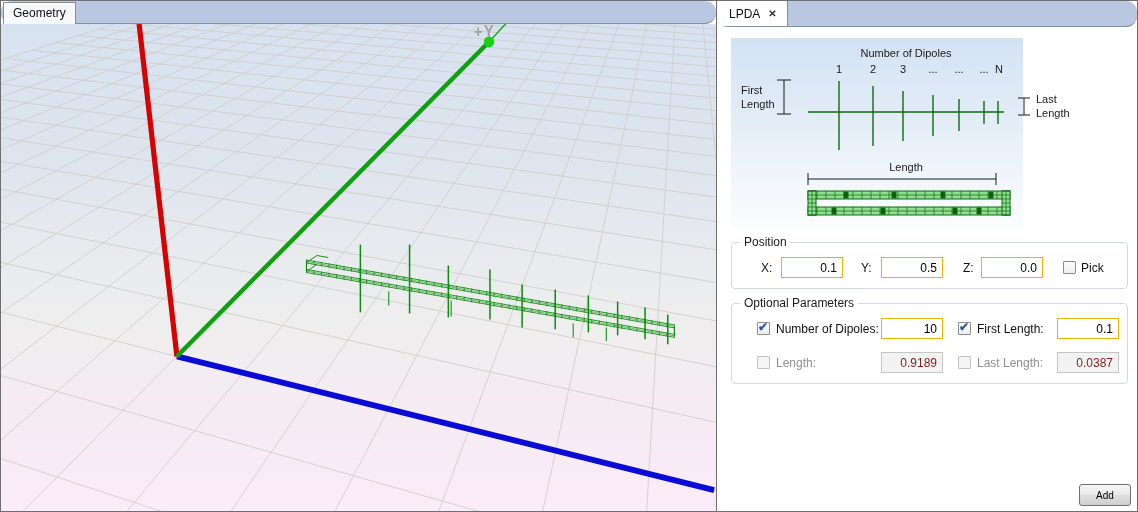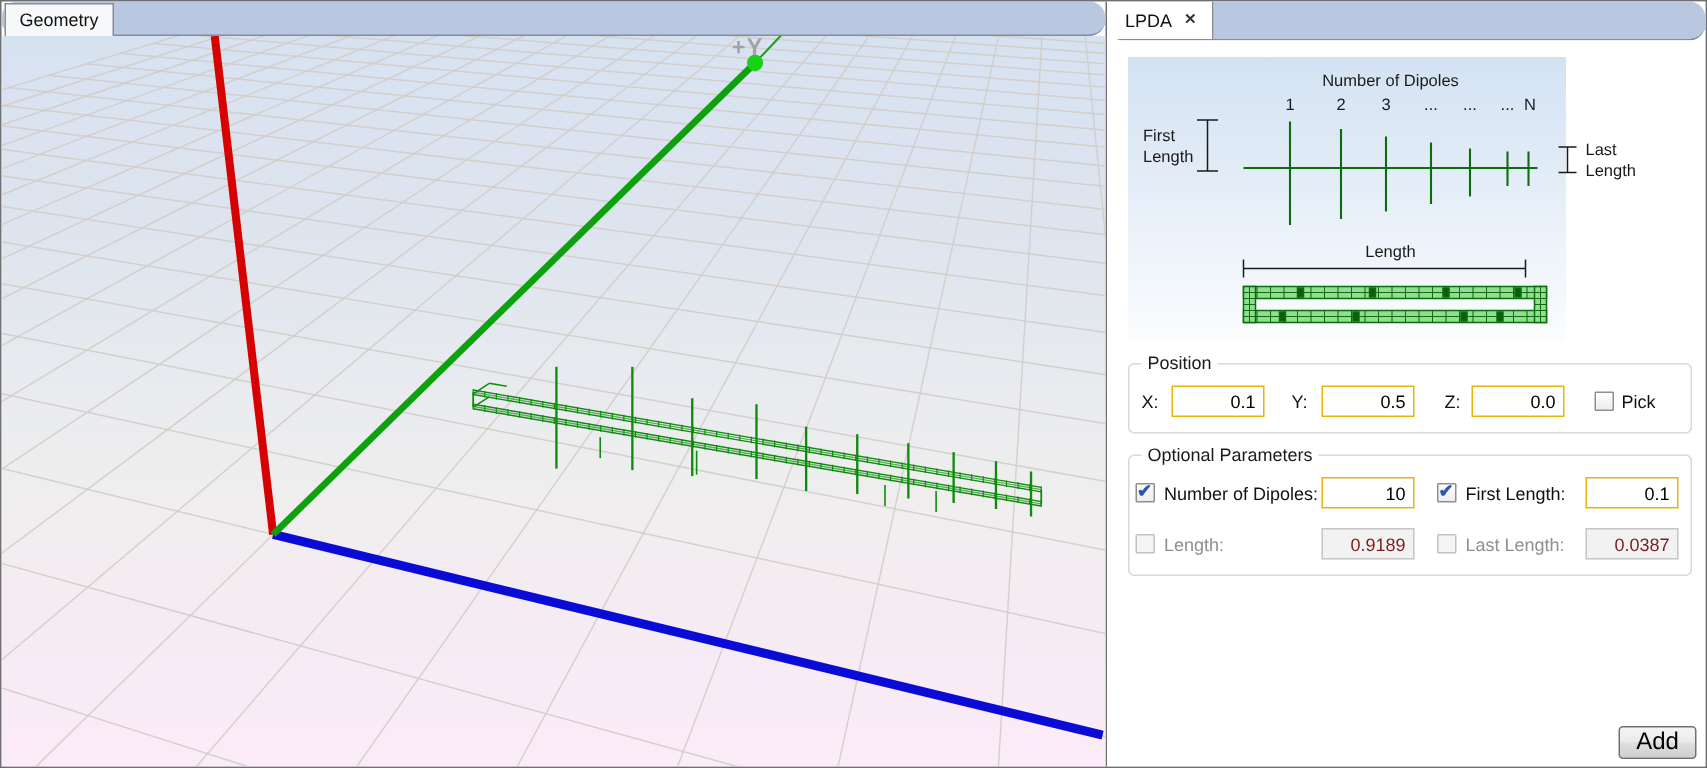--- a/index.html
+++ b/index.html
@@ -22,36 +22,36 @@
   #lpda-tab { margin-left:0; border-left:none; background:#fff; top:0; height:26px; padding:4px 10px 4px 12px;margin-top:17px; }
   .close-x { font-size:10px; font-weight:bold; color:#333; line-height:1; }
   #right-content { position:relative; flex:1 1 auto; padding:11px 9px 0 14px; }
 
   #diagram-panel { width:292px; height:190px; background:linear-gradient(180deg,#d3e2f3 0%,#e2ecf7 40%,#f1f6fb 75%,#fbfdfe 100%); position:relative; }
   #diagram-svg { width:354px; height:190px; display:block; }
   .diag-text { font-size:11px; fill:#1a1a1a; }
   .diag-green { stroke:#0a6e0a; fill:none; }
   .dim { stroke:#1a1a1a; stroke-width:1; }
 
-  .groupbox { position:relative; border:1px solid #d0dae0; border-radius:4px; margin-top:14px; padding:14px 8px 10px 4px; }
+  .groupbox { position:relative; border:1px solid #d0dae0; border-radius:4px; margin-top:14px; padding:14px 8px 10px 25px; }
   .groupbox .legend { position:absolute; top:-8px; left:8px; background:#fff; padding:0 4px; font-size:12px; color:#1b1b1b; }
   .row { display:flex; align-items:center; }
 
   .field { height:21px; border:1px solid #eab308; background:#fff; font-family:"Liberation Sans",sans-serif; font-size:12px; color:#000; text-align:right; padding:0 5px; width:62px; }
   .field.dis { background:#f2f2f2; border-color:#c6c6c6; color:#7f1d1d; }
   .flabel { font-size:12px; color:#111; white-space:nowrap; }
 
   .checkbox { width:13px; height:13px; border:1px solid #8e8e8e; background:linear-gradient(180deg,#fdfdfd,#ededed); position:relative; flex:0 0 auto; border-radius:1px; }
   .checkbox.checked::after { content:"\2714"; position:absolute; left:0px; top:-3px; font-size:12px; font-weight:bold; color:#2b57b0; }
   .checkbox.disabled { border-color:#c2c2c2; background:#f5f5f5; }
   .opt-item { display:flex; align-items:center; }
   .opt-item .flabel { margin-left:6px; }
   .opt-item.off .flabel { color:#8f8f8f; }
 
-  #add-button { position:absolute; right:6px; bottom:5px; width:52px; height:22px; font-family:"Liberation Sans",sans-serif; font-size:16px; color:#000; border:1px solid #707070; border-radius:3px; background:linear-gradient(180deg,#f4f4f4 0%,#ebebeb 45%,#dddddd 55%,#cfcfcf 100%); }
+  #add-button { position:absolute; right:6px; bottom:5px; width:52px; height:22px; font-family:"Liberation Sans",sans-serif; font-size:10px; color:#000; border:1px solid #707070; border-radius:3px; background:linear-gradient(180deg,#f4f4f4 0%,#ebebeb 45%,#dddddd 55%,#cfcfcf 100%); }
 </style>
 </head>
 <body>
 
 <div id="app">
 
   <div id="left-pane">
     <div class="tabstrip" id="left-tabstrip">
       <div class="tab">
         <span>Geometry</span>

